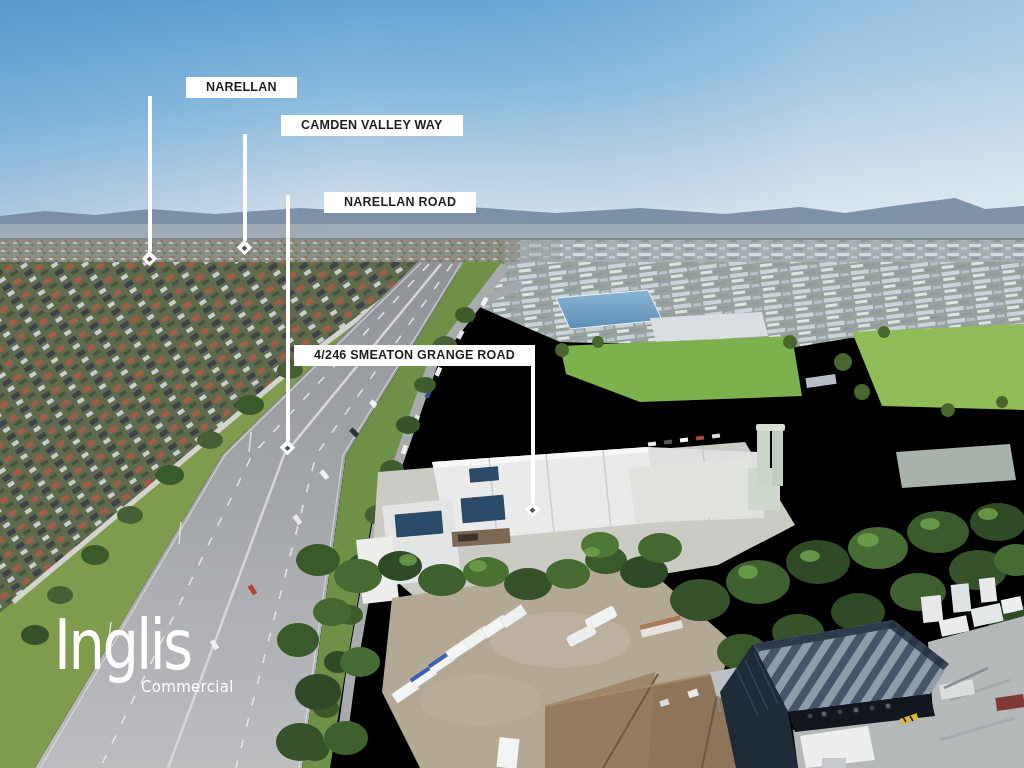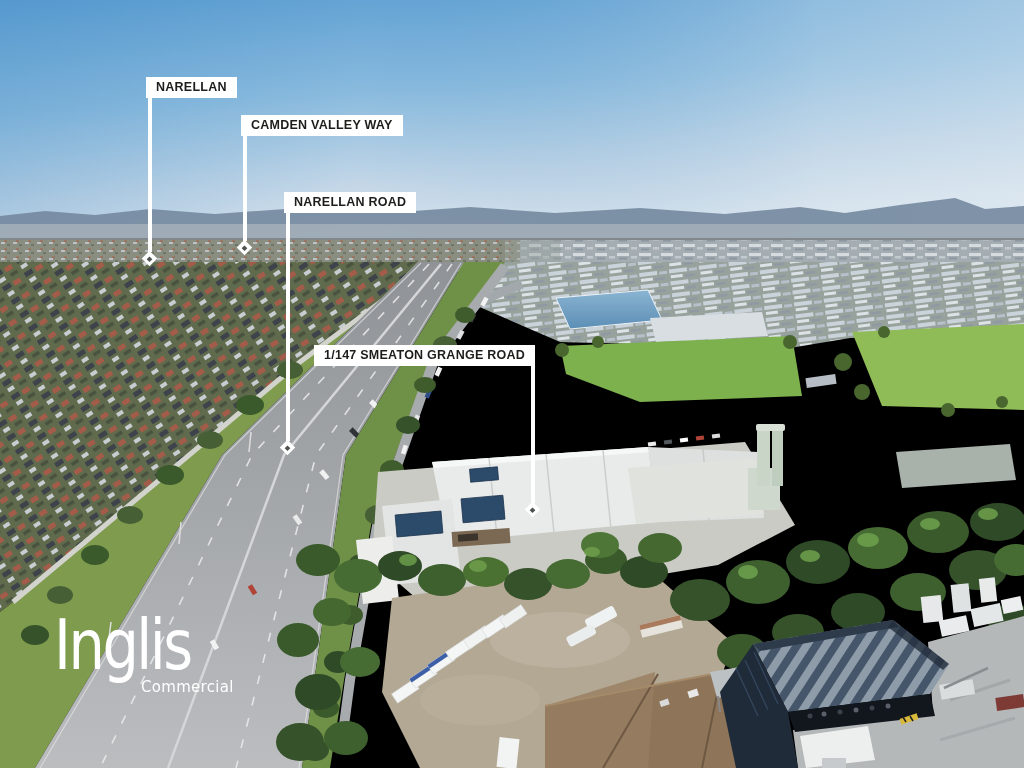--- a/index.html
+++ b/index.html
@@ -2,21 +2,21 @@
 <html style="--label_bg: #FFFFFF; --label_text: #1D1D1B; --connector_white: #FFFFFF; --logo_white: #FFFFFF; --sky_top: #5C9ED2; --sky_horizon: #DCE6EE; --grass_green: #7DB14D; --road_gray: #A9ACAF; --tree_green: #3E5F2E; --shed_navy: #202B3A;"><head>
 <meta charset="utf-8">
 <style>
   html,body{margin:0;padding:0;background:#000;}
   .scene{position:relative;width:1024px;height:768px;overflow:hidden;
          font-family:"Liberation Sans",sans-serif;}
   .scene svg{position:absolute;left:0;top:0;display:block;}
   
   .co-box{position:absolute;z-index:6;background:var(--label_bg,#fff);
           color:var(--label_text,#1d1d1b);font-weight:700;font-size:12.5px;
-          line-height:1;padding:4px 10px;letter-spacing:.25px;white-space:nowrap;}
+          line-height:1;padding:4px 20px;letter-spacing:.25px;white-space:nowrap;margin-left:40px;}
   .co-line{position:absolute;z-index:5;width:4px;background:var(--connector_white,#fff);}
   .co-diamond{position:absolute;z-index:5;width:11px;height:11px;
           background:var(--connector_white,#fff);transform:rotate(45deg);
           display:flex;align-items:center;justify-content:center;}
   .co-diamond::after{content:"";width:4px;height:4px;background:rgba(38,44,40,.82);}
   #co-box-narellan{left:146px;top:77px;}
   #co-line-narellan{left:148px;top:96px;height:156px;}
   #co-dia-narellan{left:144px;top:253px;}
   #co-box-camden{left:241px;top:115px;}
   #co-line-camden{left:243px;top:134px;height:107px;}
@@ -346,18 +346,18 @@
 <div class="co-line" id="co-line-camden"></div>
 <div class="co-diamond" id="co-dia-camden"></div>
 <div class="co-box" id="co-box-camden">CAMDEN VALLEY WAY</div>
 
 <div class="co-line" id="co-line-narellanrd"></div>
 <div class="co-diamond" id="co-dia-narellanrd"></div>
 <div class="co-box" id="co-box-narellanrd">NARELLAN ROAD</div>
 
 <div class="co-line" id="co-line-smeaton"></div>
 <div class="co-diamond" id="co-dia-smeaton"></div>
-<div class="co-box" id="co-box-smeaton">1/147 SMEATON GRANGE ROAD</div>
+<div class="co-box" id="co-box-smeaton">4/246 SMEATON GRANGE ROAD</div>
 
 <div class="logo-main">Inglis</div>
 <div class="logo-sub">Commercial</div>
 
 </div>
 
 </body></html>

